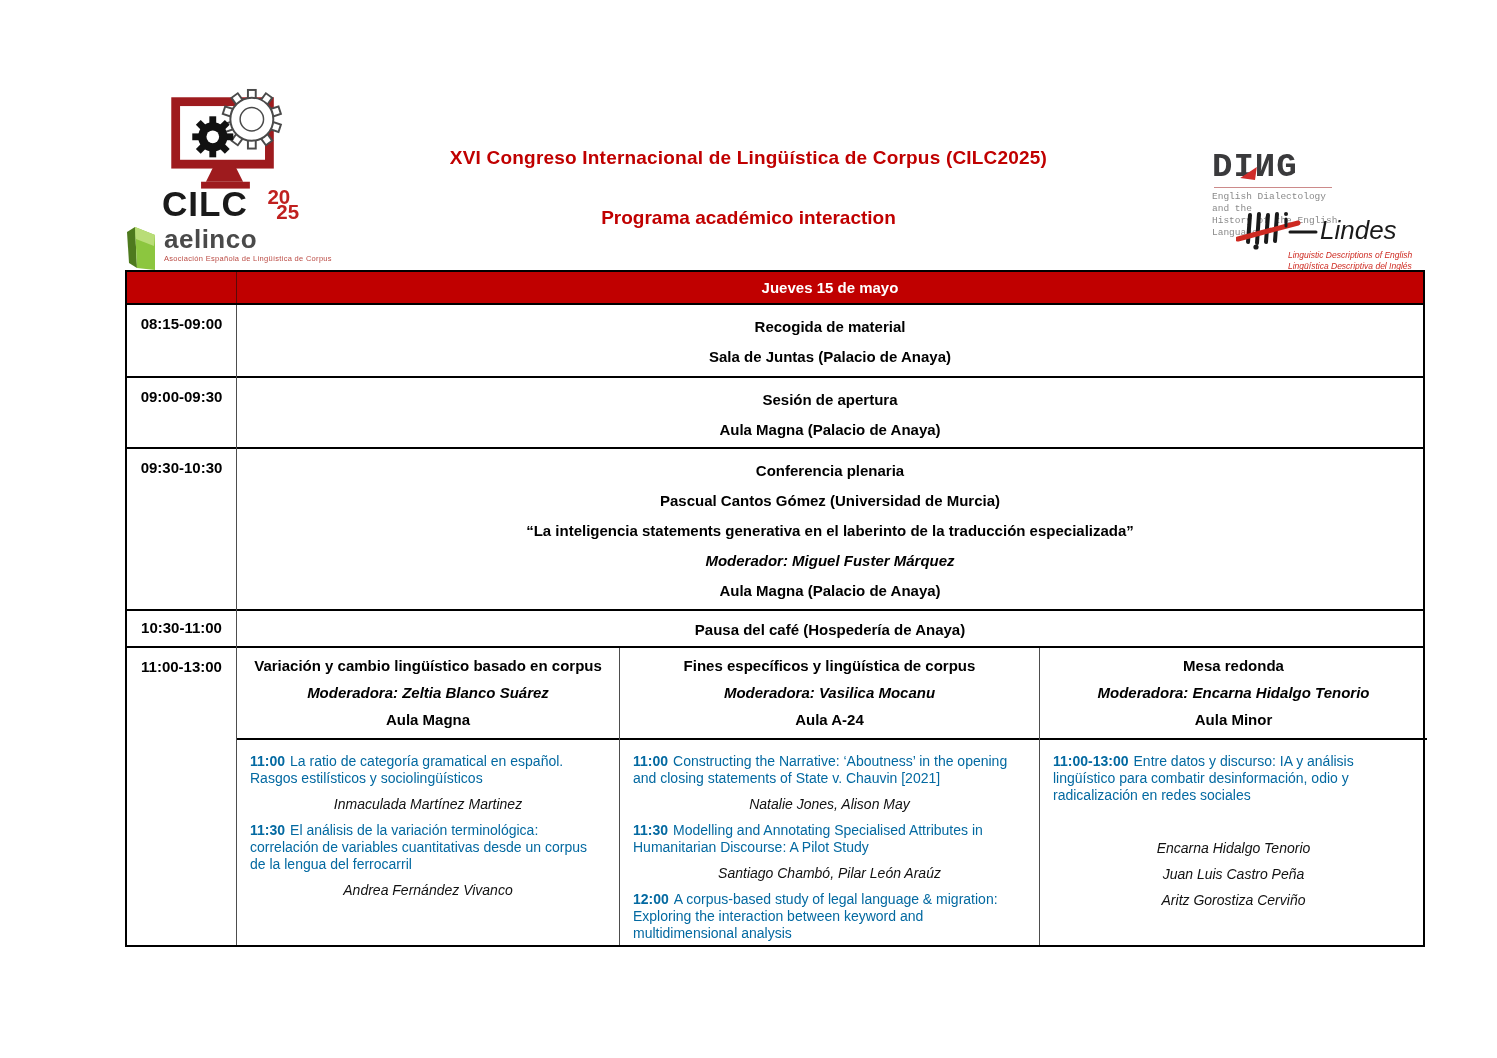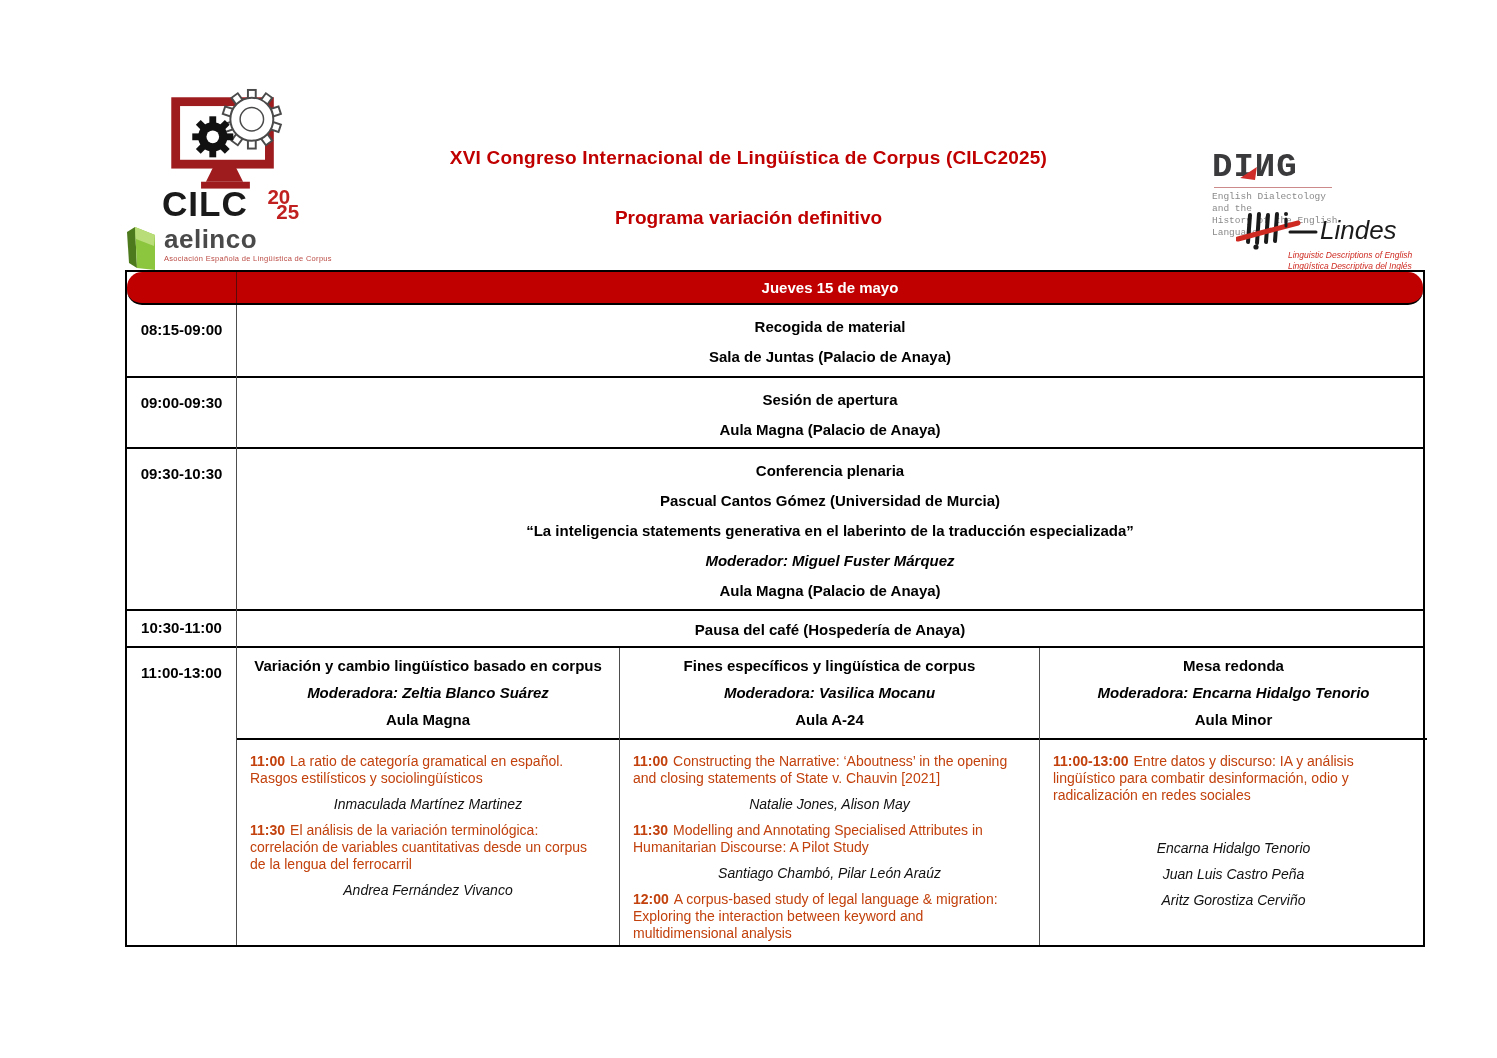--- a/index.html
+++ b/index.html
@@ -48,43 +48,43 @@
   .lindes-tag { font-size:8.5px; font-style:italic; color:#CE2A21; line-height:11px; }
 
   
   .schedule {
     position:absolute; left:125px; top:270px; width:1300px;
     border:2px solid #000;
     background:#fff;
   }
   .band-row {
     display:grid; grid-template-columns:110px 1fr;
-    height:33px; background:#C00000; border-bottom:2px solid #000;border-radius:15px;
+    height:33px; background:#C00000; border-bottom:2px solid #000;
   }
   .band-time { border-right:1px solid #5a0a0a; }
   .band-main {
     display:flex; align-items:center; justify-content:center;
     color:#fff; font-weight:bold; font-size:15px;
   }
   .row { display:grid; grid-template-columns:110px 1fr; border-bottom:2px solid #000; }
   .time-cell {
     font-weight:bold; font-size:15px; text-align:center;
-    padding-top:16px; border-right:1px solid #4d4d4d;
+    padding-top:10px; border-right:1px solid #4d4d4d;
   }
   .content-cell { text-align:center; padding:2px 14px; }
   .content-cell p { margin:10px 0; line-height:20px; font-size:15px; font-weight:bold; }
   .content-cell p.mod { font-style:italic; }
 
   .parallel-row { display:grid; grid-template-columns:110px 382px 420px 388px; }
   .session-col.mid, .session-col.right { border-left:1px solid #4d4d4d; }
   .sess-head { height:92px; border-bottom:2px solid #000; text-align:center; padding-top:1px; }
   .sess-head p { margin:7px 4px; line-height:20px; font-size:15px; font-weight:bold; }
   .sess-head p.sh-mod { font-style:italic; }
   .sess-body { height:205px; padding:4px 13px; overflow:hidden; text-align:left; }
-  .talk-title { font-size:14px; line-height:17px; margin:9px 0 0 0; color:#c2410c; }
+  .talk-title { font-size:14px; line-height:17px; margin:9px 0 0 0; color:#0369a1; }
   .talk-title b { margin-right:5px; }
   .talk-authors { font-size:14px; line-height:17px; font-style:italic; text-align:center; margin:9px 0 0 0; color:#111; }
   .panelist { margin-top:9px; }
   .panelist.first { margin-top:36px; }
 </style>
 </head>
 <body>
 
 <div class="page">
 
@@ -127,21 +127,21 @@
         <circle r="6.5" fill="#ffffff"></circle>
       </g>
 
       <text x="0" y="131" font-size="36" font-weight="bold" fill="#1a1a1a" letter-spacing="1">CILC</text>
       <text x="108" y="119" font-size="21" font-weight="bold" fill="#C0201F">20</text>
       <text x="117" y="134" font-size="21" font-weight="bold" fill="#C0201F">25</text>
     </svg>
   </div>
 
   <div class="hdr-title">XVI Congreso Internacional de Lingüística de Corpus (CILC2025)</div>
-  <div class="hdr-subtitle">Programa variación definitivo</div>
+  <div class="hdr-subtitle">Programa académico interaction</div>
 
   <div class="ding-logo">
     <div class="ding-word">
       <span>DIИG</span>
       <span class="ding-wedge"></span>
     </div>
     <div class="ding-rule"></div>
     <div class="ding-tag">English Dialectology and the</div>
     <div class="ding-tag">History of the English Language</div>
   </div>

